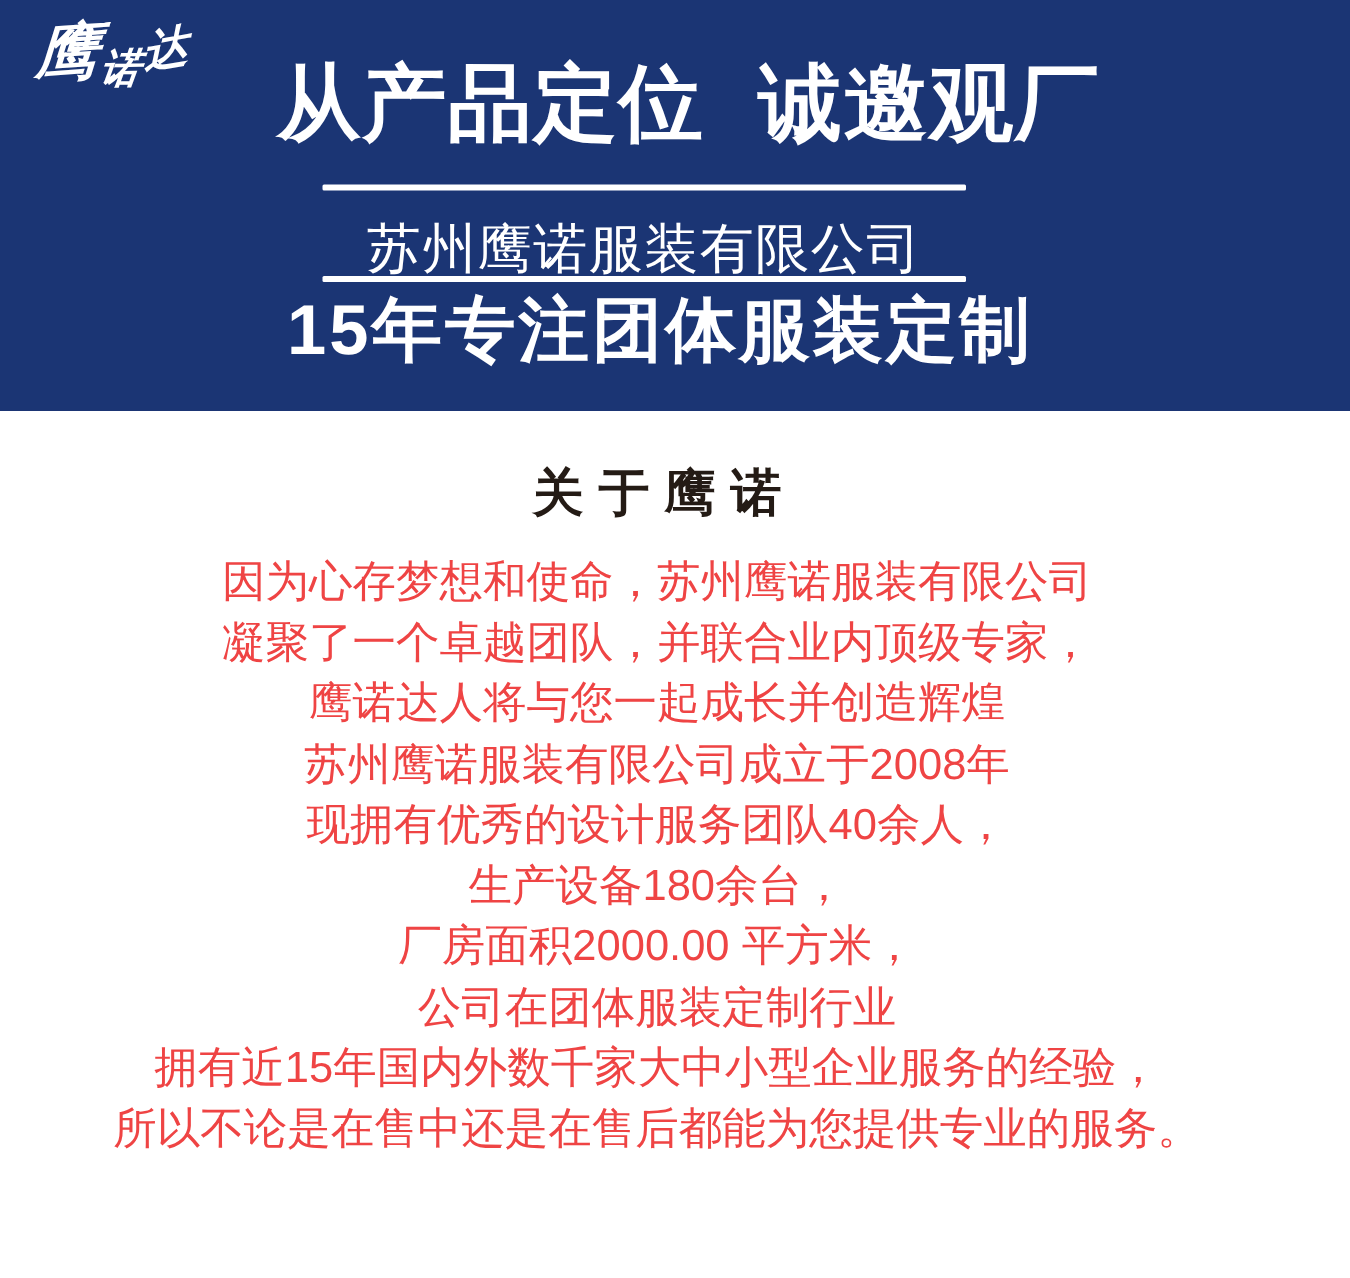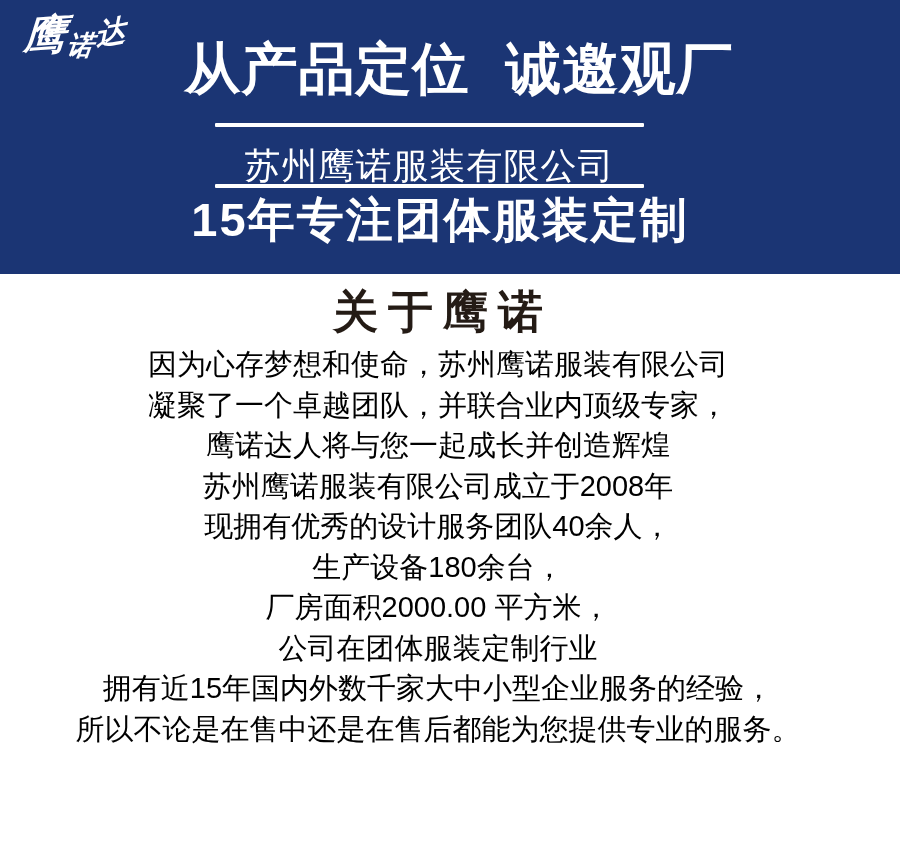--- a/index.html
+++ b/index.html
@@ -100,37 +100,37 @@
     position: absolute;
     left: 0; top: 274px;
     width: 900px;
     padding-top: 16px;
     padding-right: 24px;
     box-sizing: border-box;
     text-align: center;
     color: #2a221d;
   }
   .about-heading {
-    font-size: 45px;
+    font-size: 34px;
     font-weight: 800;
     letter-spacing: 10px;
     line-height: 44px;
     color: #241b15;
-    margin: 0;
+    margin: 17px;
     text-indent: 10px; 
   }
   .about-body {
     margin-top: 10px;
   }
   .about-line {
     font-size: 29px;
     line-height: 40.5px;
     font-weight: 400;
     white-space: nowrap;
-    color: #000000;
+    color: #ef4444;
   }
 </style>
 </head>
 <body>
 
 <div class="page">
 
   <div class="header">
 
     <div class="logo">

